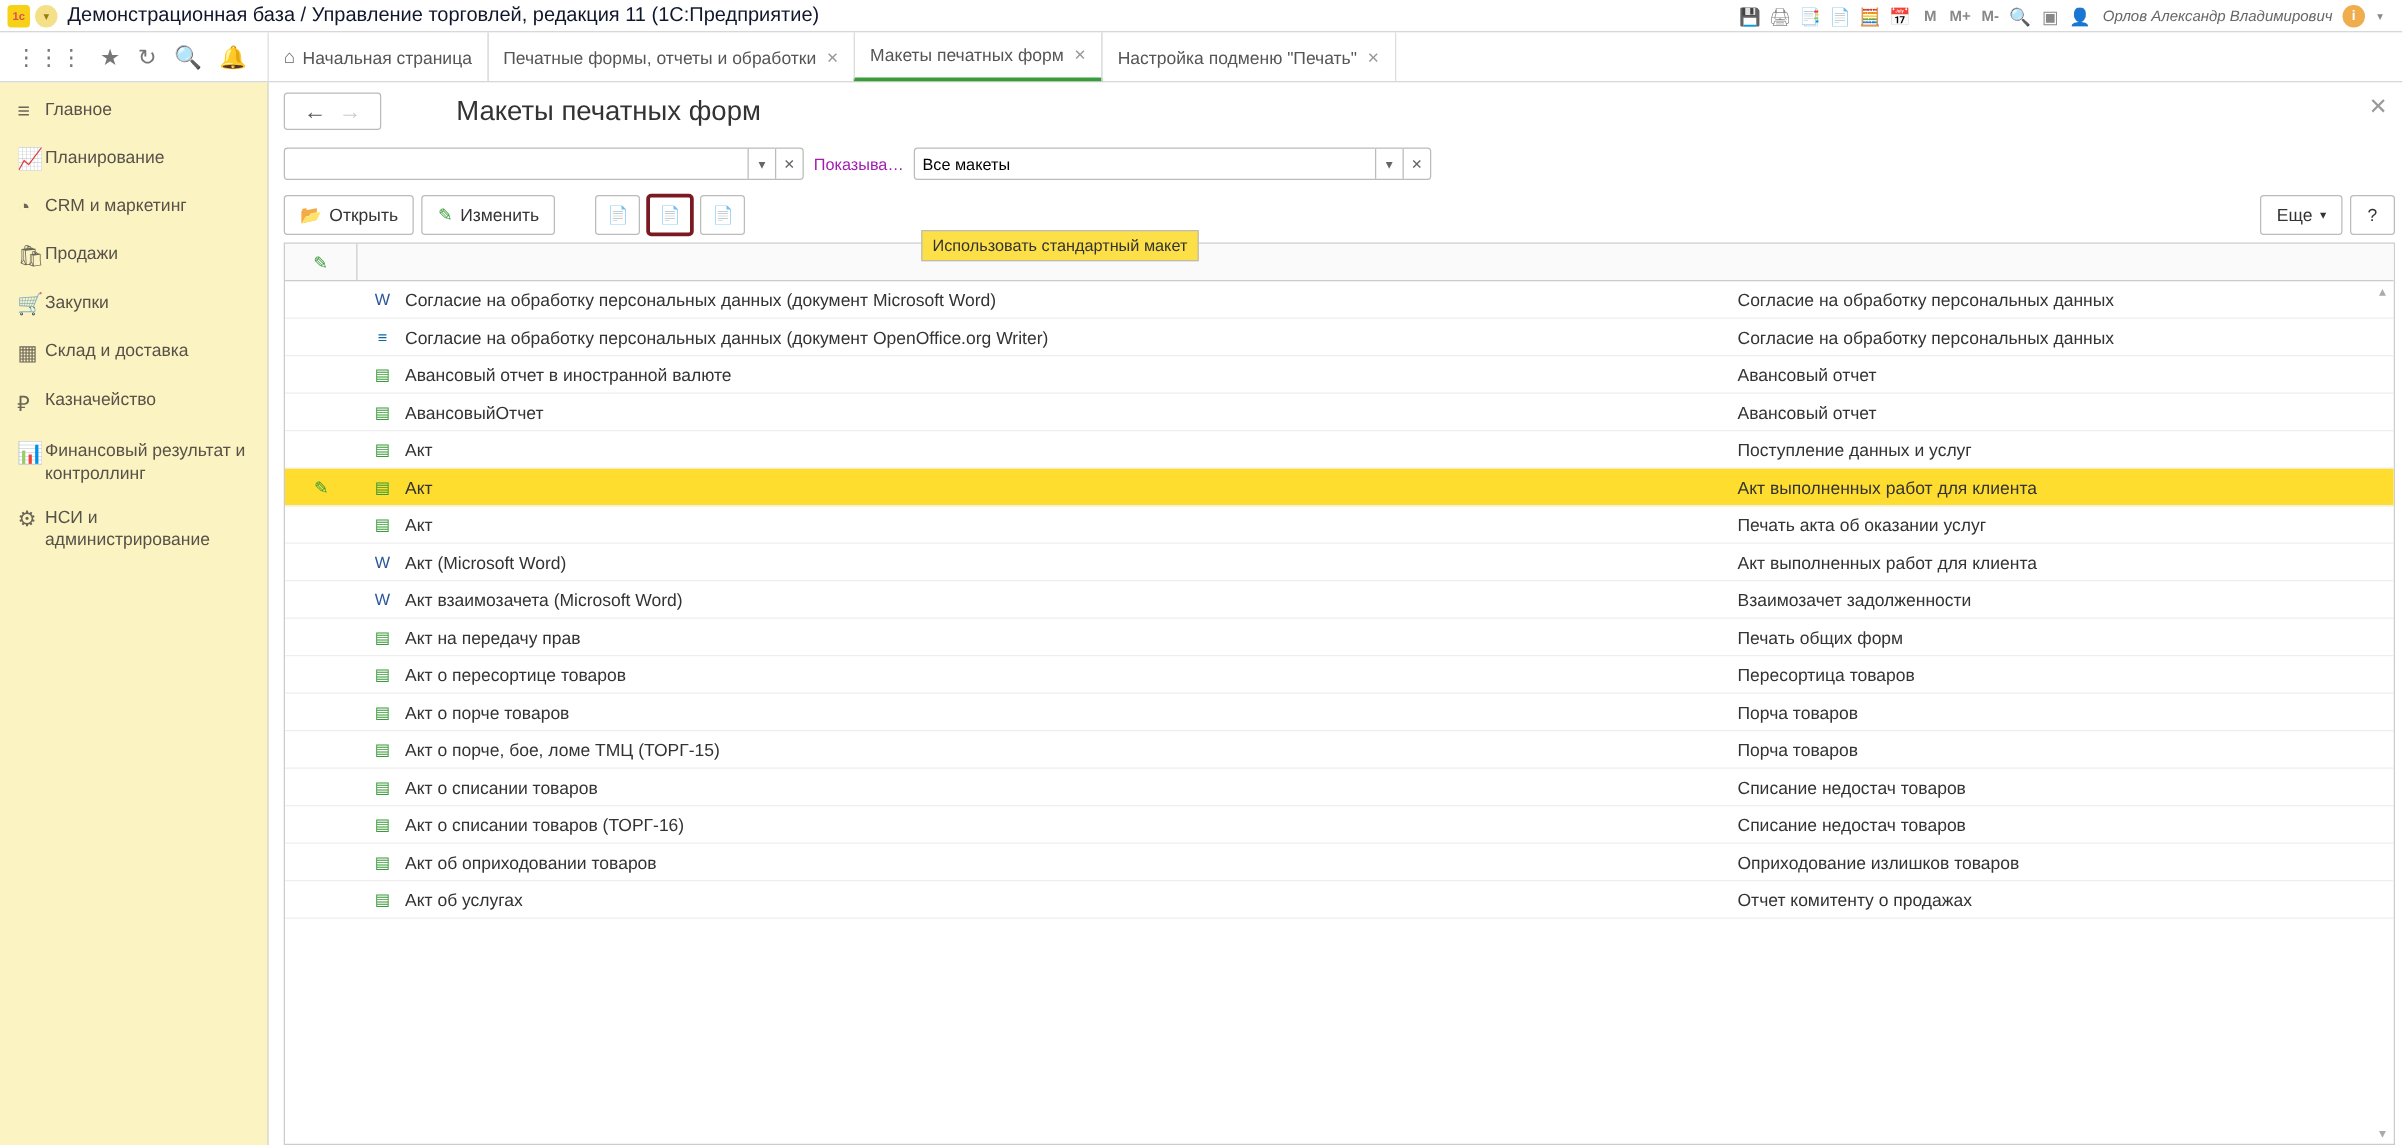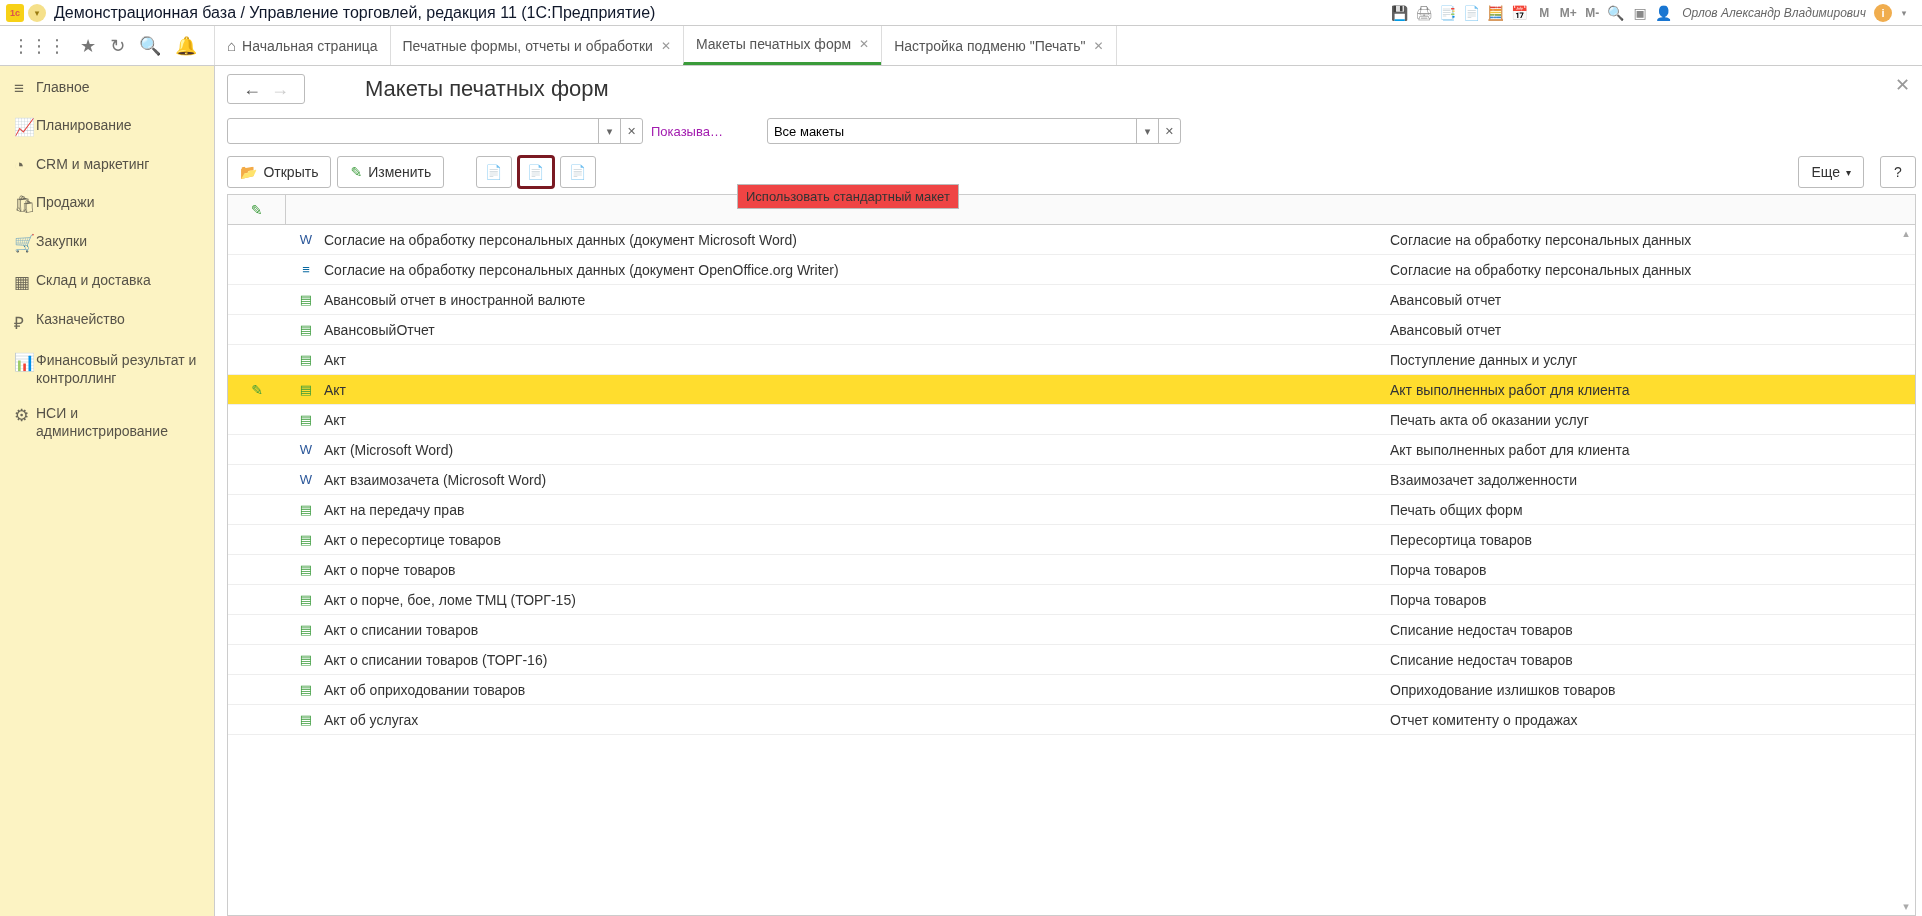--- a/index.html
+++ b/index.html
@@ -48,22 +48,22 @@
 .field-box { height: 26px; border: 1px solid #bbb; border-radius: 3px; display: flex; align-items: center; background: #fff; }
 .field-box input { border: 0; outline: 0; padding: 0 6px; font-size: 13px; flex: 1; background: transparent; }
 .field-box .dd-btn, .field-box .clr-btn { width: 22px; height: 100%; border-left: 1px solid #bbb; display: flex; align-items: center; justify-content: center; font-size: 11px; color: #666; cursor: pointer; }
 .filter-label { font-size: 13px; color: #a21caf; }
 
 .action-row { display: flex; align-items: center; gap: 6px; margin-bottom: 6px; position: relative; }
 .btn { height: 32px; border: 1px solid #bbb; border-radius: 3px; background: #fff; display: inline-flex; align-items: center; padding: 0 12px; font-size: 14px; color: #333; cursor: pointer; gap: 6px; }
 .btn .bicon { font-size: 14px; }
 .btn.iconly { padding: 0 8px; width: 36px; justify-content: center; }
 .btn.highlighted { outline: 3px solid #7a1922; outline-offset: -2px; }
-.action-right { margin-left: auto; display: flex; gap: 16px; }
-.tooltip { position: absolute; left: 510px; top: 28px; background: #ef4444; border: 1px solid #bbb; padding: 4px 8px; font-size: 13px; z-index: 10; white-space: nowrap; }
+.action-right { margin-left: auto; display: flex; gap: 6px; }
+.tooltip { position: absolute; left: 510px; top: 28px; background: #fde047; border: 1px solid #bbb; padding: 4px 8px; font-size: 13px; z-index: 10; white-space: nowrap; }
 
 
 .table-wrap { flex: 1; border: 1px solid #ccc; display: flex; flex-direction: column; overflow: hidden; }
 .thead { height: 30px; background: #fafafa; border-bottom: 1px solid #ccc; display: flex; align-items: center; font-size: 14px; color: #444; }
 .col-status { width: 58px; border-right: 1px solid #ccc; height:100%; display:flex; align-items:center; justify-content:center; font-size: 14px; }
 .col-name { flex: 1; padding-left: 12px; border-right: 1px solid #ccc; display:flex; align-items:center; height:100%; }
 .col-owner { width: 540px; padding-left: 15px; display:flex; align-items:center; height:100%; }
 .tbody { flex: 1; overflow-y: auto; position: relative; }
 .trow { height: 30px; display: flex; align-items: center; border-bottom: 1px solid #eee; font-size: 14px; }
 .trow.selected { background: #ffdd2e; }
@@ -181,21 +181,21 @@
       <div class="page-title">Макеты печатных форм</div>
     </div>
 
     <div class="filter-row">
       <div class="field-box" style="width:416px;">
         <input value="" style="">
         <div class="dd-btn">▾</div>
         <div class="clr-btn">✕</div>
       </div>
       <span class="filter-label">Показыва…</span>
-      <div class="field-box" style="width:414px;margin-left:36px;">
+      <div class="field-box" style="width:414px;">
         <input value="Все макеты" style="">
         <div class="dd-btn">▾</div>
         <div class="clr-btn">✕</div>
       </div>
     </div>
 
     <div class="action-row">
       <button class="btn">
         <span class="bicon" style="color:#d9a23e;">📂</span>
         <span>Открыть</span>

